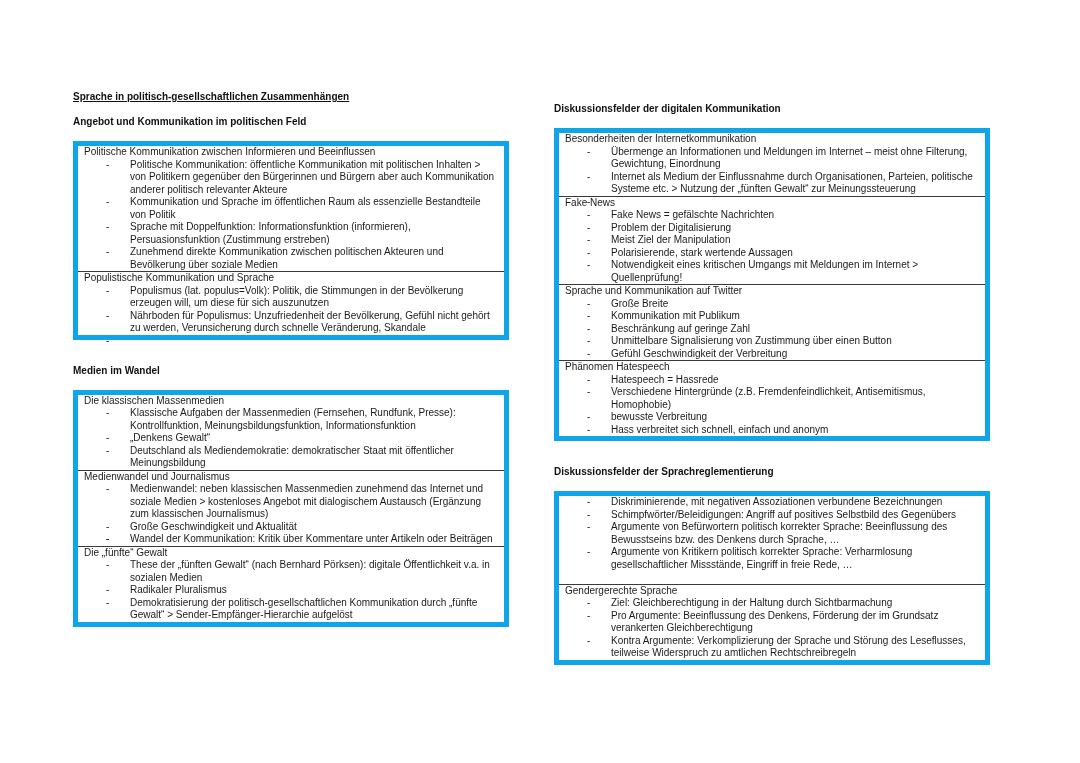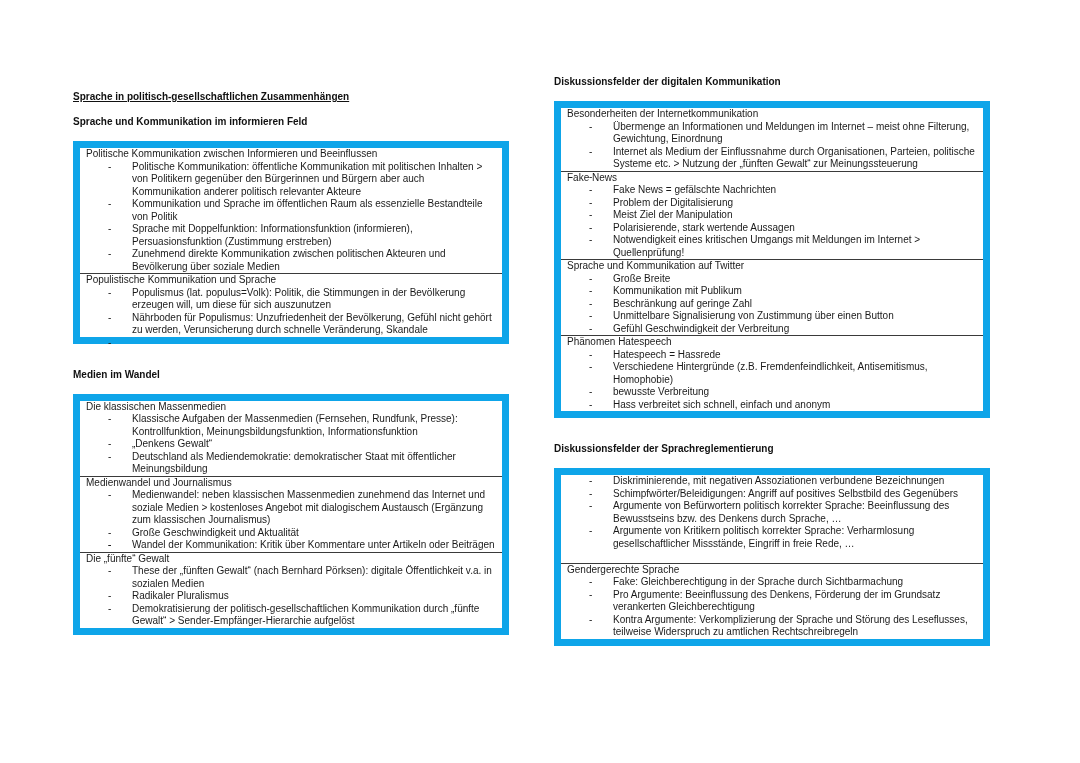--- a/index.html
+++ b/index.html
@@ -2,46 +2,46 @@
 <html><head>
 <meta charset="utf-8">
 <style>
   html, body { margin: 0; padding: 0; }
   body {
     width: 1080px; height: 763px; background: #ffffff; position: relative; overflow: hidden;
     font-family: "Liberation Sans", sans-serif; color: #1a1a1a;
   }
   .col { position: absolute; width: 436px; }
   .col-left { left: 73px; top: 91px; }
-  .col-right { left: 554px; top: 76px; }
+  .col-right { left: 554px; top: 103px; }
   .heading {
     font-weight: bold; font-size: 10px; line-height: 12.5px; margin: 0; color: #111;
   }
   .heading.underline { text-decoration: underline; }
   .box {
-    border: 7px solid #0ea5e9; box-sizing: border-box; width: 436px;
+    border: 5px solid #0ea5e9; box-sizing: border-box; width: 436px;
   }
   .section { border-top: 1px solid #3a3a3a; padding: 0 6px 0 6px; }
   .section:first-child { border-top: none; }
   .section-title { font-size: 10px; line-height: 12.5px; margin: 0; }
   ul.items { list-style: none; margin: 0; padding: 0; }
   ul.items li {
     font-size: 10px; line-height: 12.5px; position: relative; padding-left: 46px;
   }
   ul.items li .dash {
     position: absolute; left: 22px; top: 0;
   }
 </style>
 </head>
 <body>
 
 <div class="col col-left">
   <p class="heading underline">Sprache in politisch-gesellschaftlichen Zusammenhängen</p>
   <div style="height:12.5px"></div>
-  <p class="heading">Sprache und Kommunikation im informieren Feld</p>
+  <p class="heading">Angebot und Kommunikation im politischen Feld</p>
   <div style="height:12.5px"></div>
   <div class="box">
       <div class="section">
         <p class="section-title">Politische Kommunikation zwischen Informieren und Beeinflussen</p>
         <ul class="items">
           <li><span class="dash">-</span><span>Politische Kommunikation: öffentliche Kommunikation mit politischen Inhalten &gt; von Politikern gegenüber den Bürgerinnen und Bürgern aber auch Kommunikation anderer politisch relevanter Akteure</span></li>
           <li><span class="dash">-</span><span>Kommunikation und Sprache im öffentlichen Raum als essenzielle Bestandteile von Politik</span></li>
           <li><span class="dash">-</span><span>Sprache mit Doppelfunktion: Informationsfunktion (informieren), Persuasionsfunktion (Zustimmung erstreben)</span></li>
           <li><span class="dash">-</span><span>Zunehmend direkte Kommunikation zwischen politischen Akteuren und Bevölkerung über soziale Medien</span></li>
         </ul>
@@ -138,19 +138,19 @@
           <li><span class="dash">-</span><span>Diskriminierende, mit negativen Assoziationen verbundene Bezeichnungen</span></li>
           <li><span class="dash">-</span><span>Schimpfwörter/Beleidigungen: Angriff auf positives Selbstbild des Gegenübers</span></li>
           <li><span class="dash">-</span><span>Argumente von Befürwortern politisch korrekter Sprache: Beeinflussung des Bewusstseins bzw. des Denkens durch Sprache, …</span></li>
           <li><span class="dash">-</span><span>Argumente von Kritikern politisch korrekter Sprache: Verharmlosung gesellschaftlicher Missstände, Eingriff in freie Rede, …</span></li>
         </ul>
         <div style="height: 12.5px;"></div>
       </div>
       <div class="section">
         <p class="section-title">Gendergerechte Sprache</p>
         <ul class="items">
-          <li><span class="dash">-</span><span>Fake: Gleichberechtigung in der Sprache durch Sichtbarmachung</span></li>
+          <li><span class="dash">-</span><span>Ziel: Gleichberechtigung in der Haltung durch Sichtbarmachung</span></li>
           <li><span class="dash">-</span><span>Pro Argumente: Beeinflussung des Denkens, Förderung der im Grundsatz verankerten Gleichberechtigung</span></li>
           <li><span class="dash">-</span><span>Kontra Argumente: Verkomplizierung der Sprache und Störung des Leseflusses, teilweise Widerspruch zu amtlichen Rechtschreibregeln</span></li>
         </ul>
       </div>
     </div>
 </div>
 
 </body></html>

